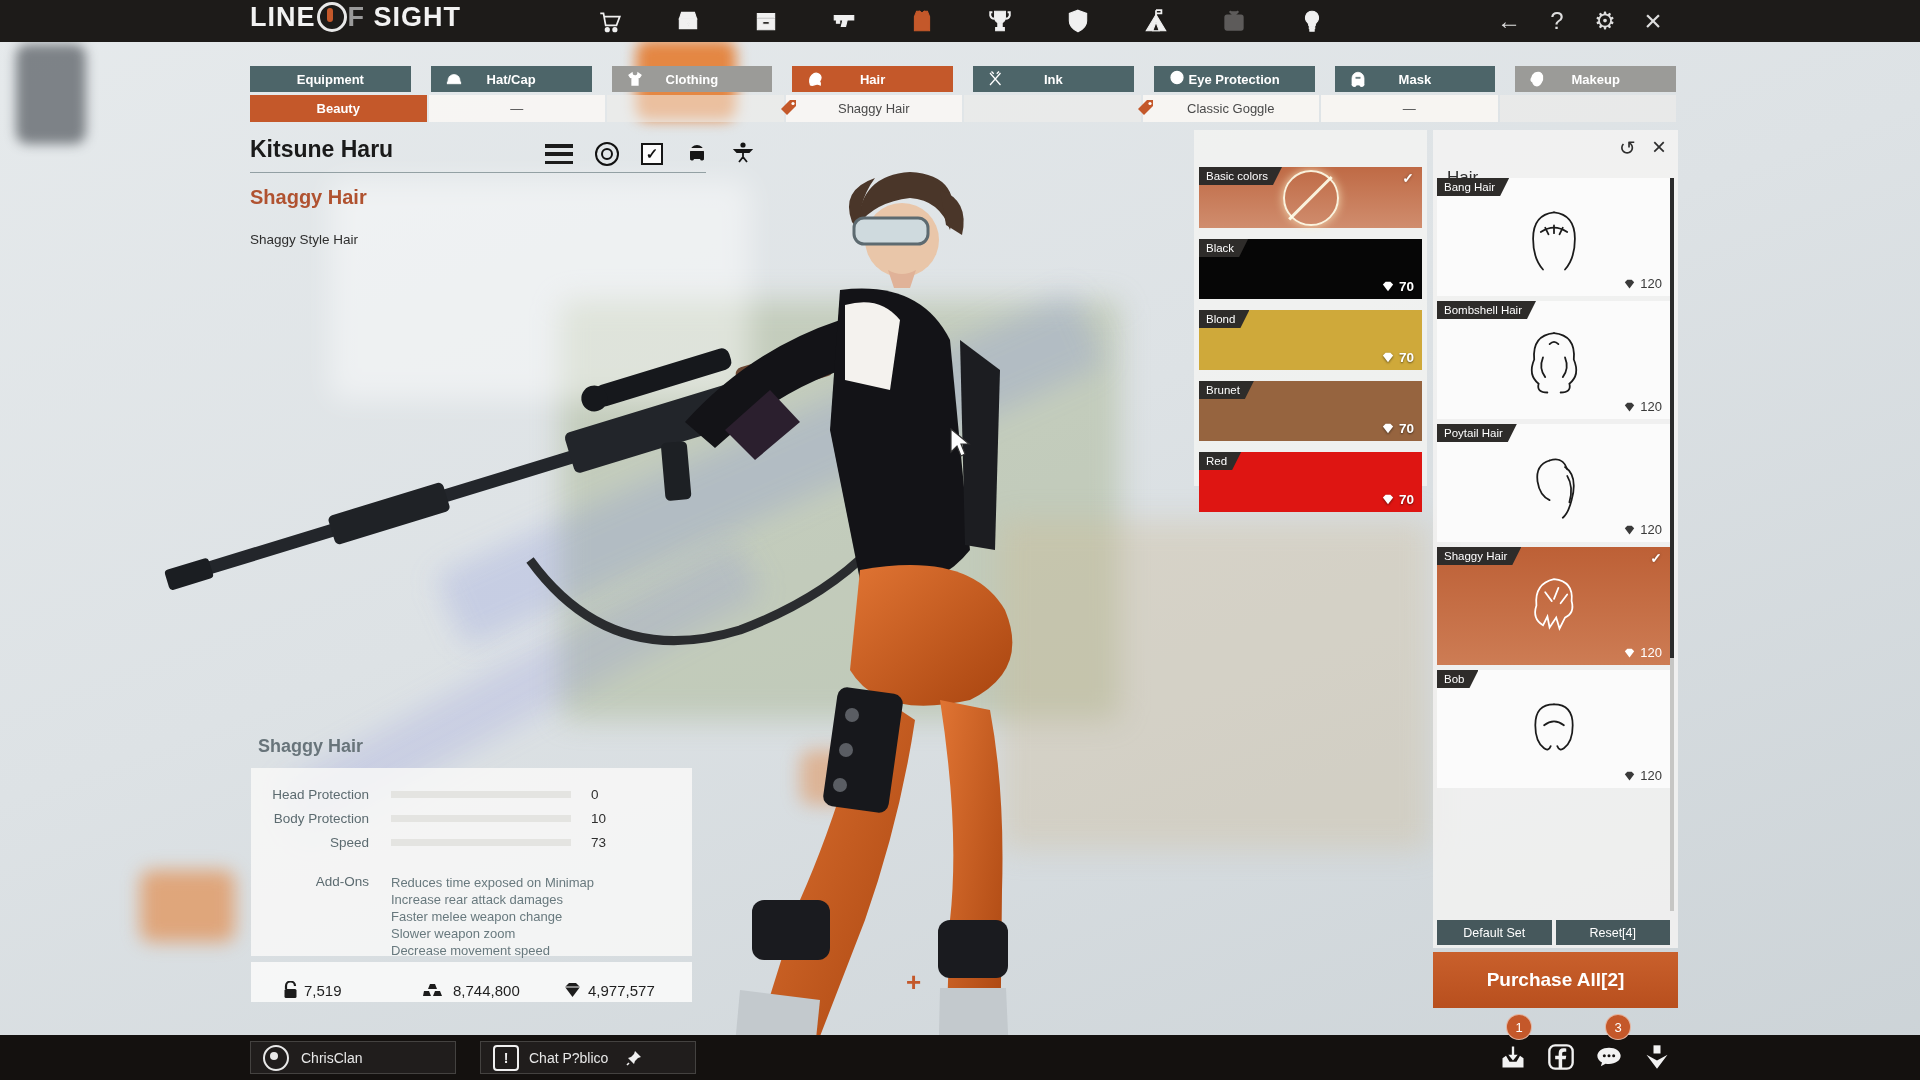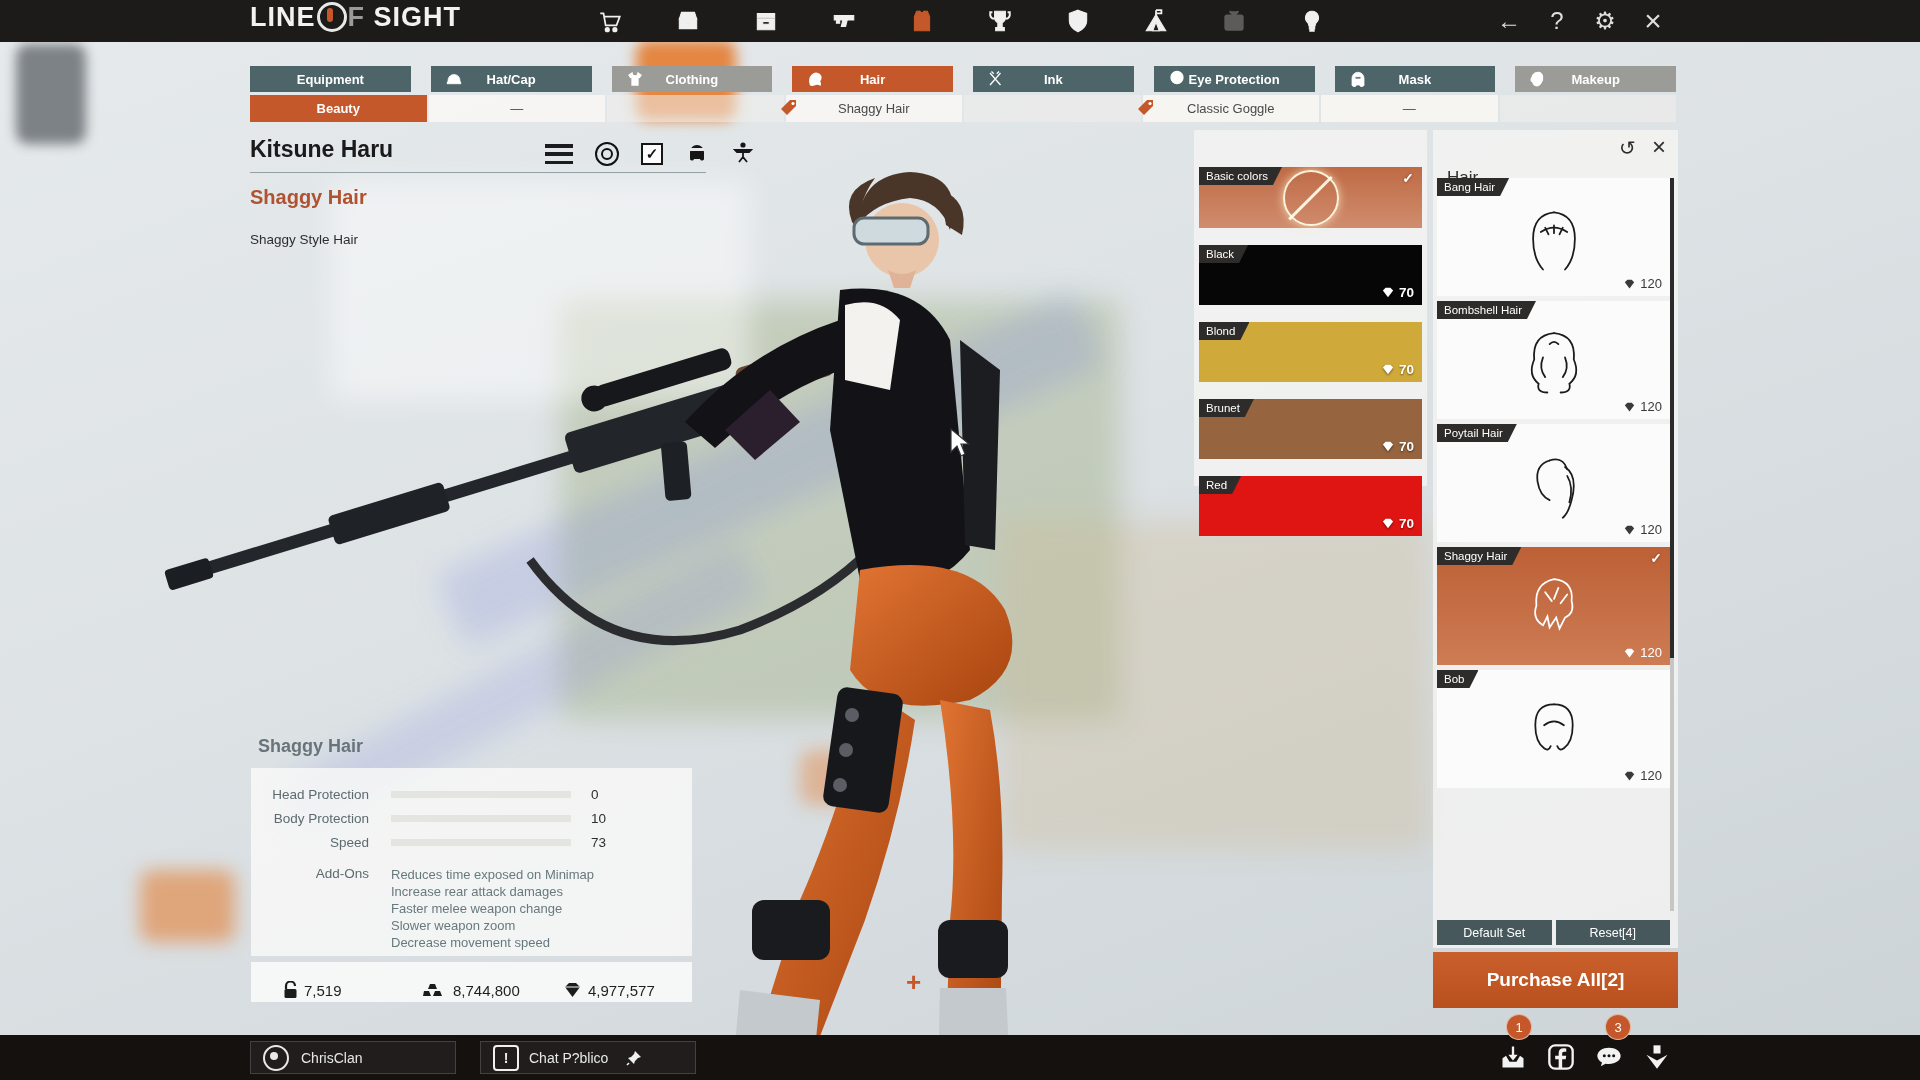--- a/index.html
+++ b/index.html
@@ -51,35 +51,35 @@
   .itemdesc{position:absolute;left:250px;top:232px;font-size:13.5px;color:#2e2e2e;z-index:20;}
   
   .stats-title{position:absolute;left:258px;top:736px;font-size:18px;font-weight:bold;color:#68747a;z-index:20;}
   .stats{position:absolute;left:251px;top:768px;width:441px;height:188px;background:rgba(248,248,247,.85);
     z-index:20;padding-top:14px;box-sizing:border-box;}
   .srow{display:flex;align-items:center;height:24px;font-size:13.5px;}
   .srow .lbl{width:118px;text-align:right;color:#5c6b70;}
   .bar{width:180px;height:7px;background:#e4e4e1;margin-left:22px;}
   .bar .fill{height:7px;background:#4d6569;}
   .srow .val{margin-left:20px;color:#2e2e2e;}
-  .addons{display:flex;font-size:13px;margin-top:12px;}
+  .addons{display:flex;font-size:13px;margin-top:20px;}
   .addons .lbl{width:118px;text-align:right;color:#5c6b70;font-size:13.5px;flex:none;}
   .addons ul{margin:0 0 0 22px;padding:0;list-style:none;color:#68797e;line-height:17px;}
   
   .wallet{position:absolute;left:251px;top:962px;width:441px;height:40px;background:rgba(250,250,250,.9);z-index:20;}
   .cur{position:absolute;top:0;height:56px;display:flex;align-items:center;gap:6px;font-size:15px;color:#1f1f1f;}
   .cur svg{fill:#1c1c1c;}
   .addbtn{position:absolute;left:655px;top:0;height:40px;display:flex;align-items:center;font-size:26px;
     font-weight:bold;color:#c4582a;cursor:pointer;}
   
   .panel-title{font-size:17px;color:#2e2e2e;margin-top:29px;}
   .colorpanel{position:absolute;left:1194px;top:130px;width:233px;height:356px;background:rgba(246,245,243,.75);z-index:20;}
   .colorpanel .panel-title{position:absolute;left:12px;top:9px;}
   .swatches{position:absolute;left:5px;top:37px;width:223px;}
-  .swatch{position:relative;height:60px;margin-bottom:17px;cursor:pointer;}
+  .swatch{position:relative;height:60px;margin-bottom:11px;cursor:pointer;}
   .sw-basic{background:linear-gradient(#bf6a45,#d08d6e);}
   .tag{position:absolute;left:0;top:0;height:18px;line-height:18px;background:#2e2c2a;color:#fff;
     font-size:11.5px;padding:0 14px 0 7px;clip-path:polygon(0 0,100% 0,calc(100% - 9px) 100%,0 100%);}
   .tag.orange{background:#c4582a;}
   .chk{position:absolute;right:8px;top:3px;color:#fff;font-size:14px;font-weight:bold;text-shadow:0 0 3px rgba(0,0,0,.4);}
   .price{position:absolute;right:8px;bottom:5px;display:flex;align-items:center;gap:4px;
     font-size:13.5px;font-weight:bold;color:#fff;text-shadow:0 1px 2px rgba(0,0,0,.55);}
   .price svg{fill:#fff;filter:drop-shadow(0 1px 1px rgba(0,0,0,.5));}
   .nosign{position:absolute;left:84px;top:3px;width:52px;height:52px;border:2.5px solid rgba(255,255,235,.9);
     border-radius:50%;box-shadow:0 0 10px rgba(255,240,200,.8);}

